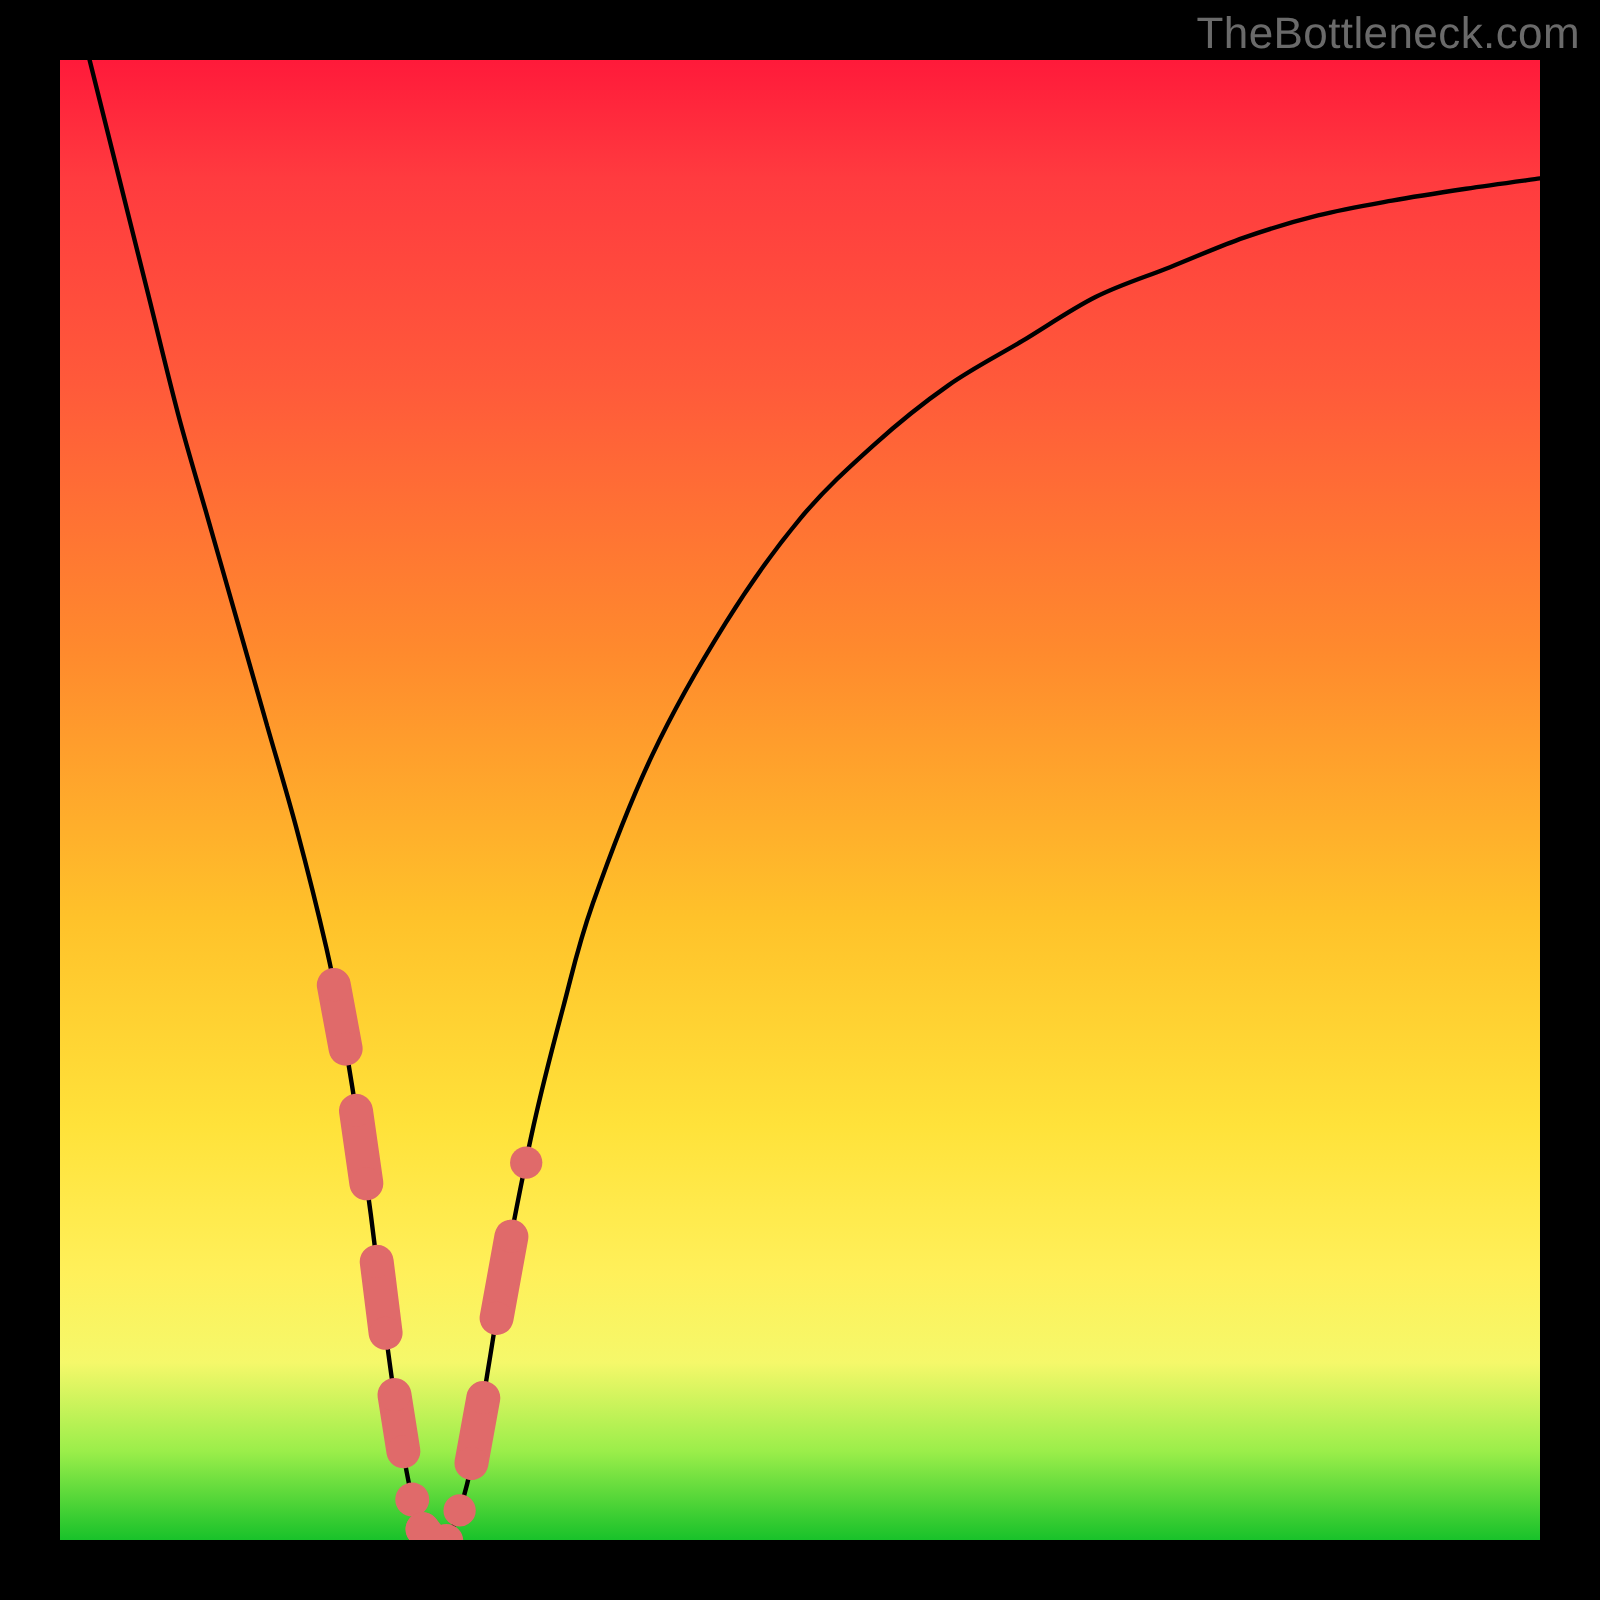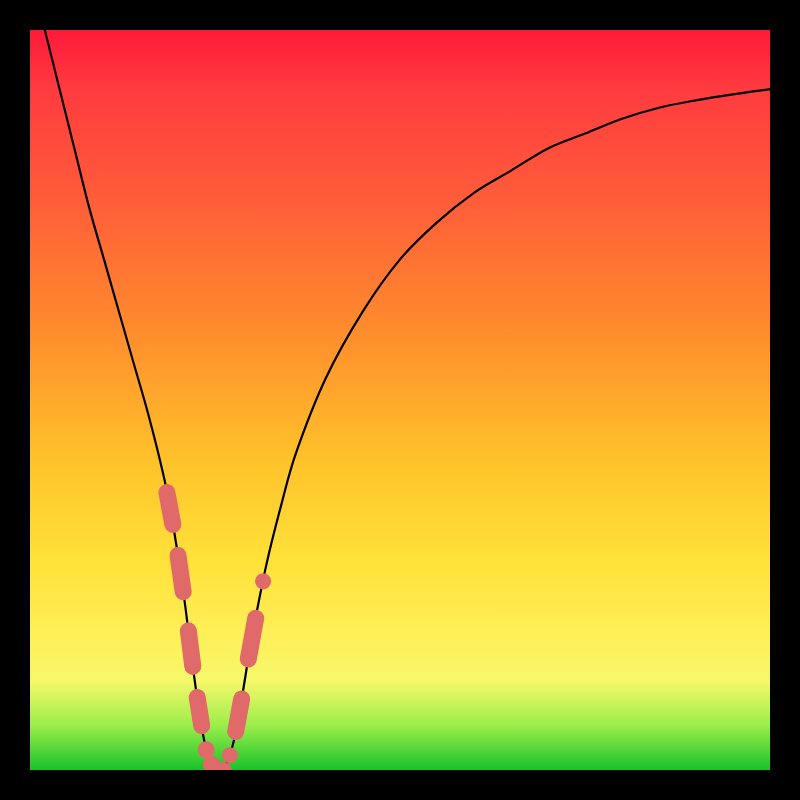--- a/index.html
+++ b/index.html
@@ -99,13 +99,14 @@
           <circle cx="233.1" cy="551.3" r="8.075" class="bead"></circle>
           <circle cx="176.12" cy="719.8000000000001" r="8.5" class="bead"></circle>
           <circle cx="181.29999999999998" cy="734.6" r="8.5" class="bead"></circle>
           <circle cx="187.22" cy="742" r="8.5" class="bead"></circle>
           <circle cx="193.14000000000001" cy="740.52" r="8.5" class="bead"></circle>
           <line x1="181.29999999999998" y1="734.6" x2="187.22" y2="742" stroke="#e06a6a" stroke-width="17" stroke-linecap="round"></line>
         </g>
     </svg>
 
   </div>
+  <div class="watermark">TheBottleneck.com</div>
 </div>
 
 </body></html>

